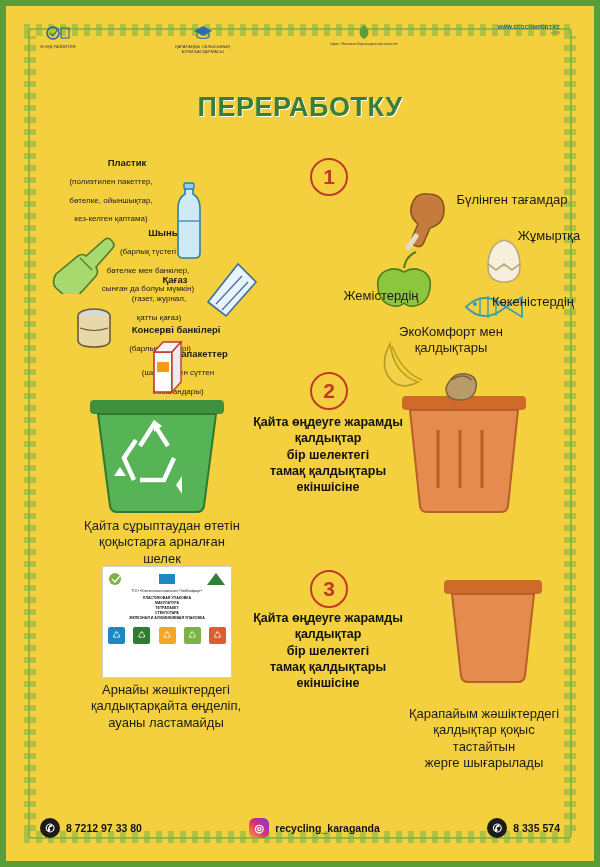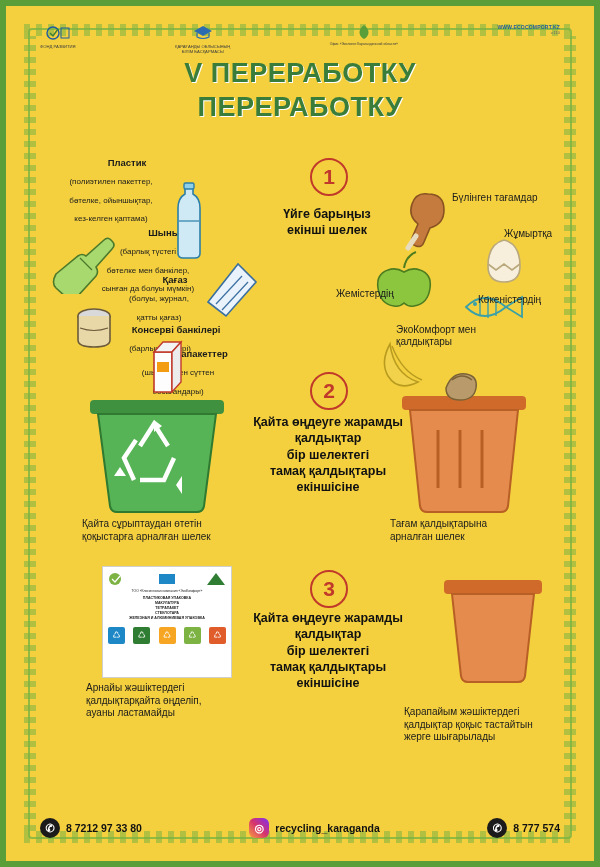--- a/index.html
+++ b/index.html
@@ -75,26 +75,26 @@
     width:34px;height:34px;border-radius:50%;
     border:2.5px solid #c0392b;
     color:#c0392b;font-size:21px;font-weight:bold;
     display:flex;align-items:center;justify-content:center;
   }
   .step-text{
     position:absolute;text-align:center;
     font-size:12.5px;font-weight:bold;color:#111;line-height:1.3;
   }
   .cap{
-    position:absolute;text-align:left;
-    font-size:10px;color:#1b1b1b;line-height:1.25;
-  }
-
-  
-  .food-lbl{position:absolute;font-size:10px;color:#1b1b1b;line-height:1.2;}
+    position:absolute;text-align:center;
+    font-size:13px;color:#1b1b1b;line-height:1.25;
+  }
+
+  
+  .food-lbl{position:absolute;font-size:13px;color:#1b1b1b;text-align:center;line-height:1.2;}
 
   
   .bin{position:absolute;}
   
   .card{
     position:absolute;left:96px;top:560px;width:128px;height:110px;
     background:#ffffff;border:1px solid #cfcfcf;
     font-size:3.6px;color:#222;overflow:hidden;
   }
   .card .c-top{display:flex;gap:3px;padding:4px 4px 2px;align-items:center;justify-content:space-between;}
@@ -157,38 +157,37 @@
           <path d="M10 1 C4 5 4 12 10 15 C16 12 16 5 10 1 Z" fill="#5a9e3a"></path>
         </svg>
         <div style="font-size:3.4px">Офис «Экология Карагандинской области»</div>
       </div>
       <div class="logo-block" style="text-align:right">
         <div class="url">WWW.ECOCOMPORT.KZ</div>
         <div class="ver">v.110</div>
       </div>
     </div>
 
-    <div class="title1">V ПЕРЕРАБОТКУ</div>
     <div class="title2">ПЕРЕРАБОТКУ</div>
 
     <div class="lbl" style="left:30px;top:146px;width:150px;">
       <b>Пластик</b><br>
       <span style="white-space:pre-line">(полиэтилен пакеттер,
 бөтелке, ойыншықтар,
 кез-келген қаптама)</span>
     </div>
     <div class="lbl" style="left:22px;top:216px;width:160px;margin-left:40px;">
       <b>Шыны</b><br>
       <span style="white-space:pre-line">(барлық түстегі
 бөтелке мен банкілер,
 сынған да болуы мүмкін)</span>
     </div>
     <div class="lbl" style="left:98px;top:263px;width:110px;">
       <b>Қағаз</b><br>
-      <span style="white-space:pre-line">(болуы, журнал,
+      <span style="white-space:pre-line">(газет, журнал,
 қатты қағаз)</span>
     </div>
     <div class="lbl" style="left:84px;top:313px;width:140px;">
       <b>Консерві банкілері</b><br>
       <span style="white-space:pre-line">(барлық түрлері)</span>
     </div>
     <div class="lbl" style="left:112px;top:337px;width:120px;">
       <b>Тетрапакеттер</b><br>
       <span style="white-space:pre-line">(шырын мен сүттен
 босағандары)</span>
@@ -280,41 +279,37 @@
     </svg>
 
     <div class="food-lbl" style="left:446px;top:186px;width:120px">Бүлінген тағамдар</div>
     <div class="food-lbl" style="left:498px;top:222px;width:90px">Жұмыртқа</div>
     <div class="food-lbl" style="left:472px;top:288px;width:110px">Көкеністердің</div>
     <div class="food-lbl" style="left:330px;top:282px;width:90px">Жемістердің</div>
     <div class="food-lbl" style="left:390px;top:318px;width:110px;white-space:pre-line">ЭкоКомфорт мен
 қалдықтары</div>
 
     <div class="step" style="left:304px;top:152px;">1</div>
-    <div class="step-text" style="left:236px;top:200px;width:170px;white-space:pre-line">Үйге барыңыз
-екінші шелек</div>
 
     <div class="step" style="left:304px;top:366px;">2</div>
     <div class="step-text" style="left:222px;top:408px;width:200px;white-space:pre-line">Қайта өңдеуге жарамды
 қалдықтар
 бір шелектегі
 тамақ қалдықтары
 екіншісіне</div>
 
     <div class="step" style="left:304px;top:564px;">3</div>
     <div class="step-text" style="left:222px;top:604px;width:200px;white-space:pre-line">Қайта өңдеуге жарамды
 қалдықтар
 бір шелектегі
 тамақ қалдықтары
 екіншісіне</div>
 
     <div class="cap" style="left:76px;top:512px;width:160px;white-space:pre-line">Қайта сұрыптаудан өтетін
 қоқыстарға арналған шелек</div>
-    <div class="cap" style="left:384px;top:512px;width:150px;white-space:pre-line">Тағам қалдықтарына
-арналған шелек</div>
     <div class="cap" style="left:80px;top:676px;width:160px;white-space:pre-line">Арнайы жәшіктердегі
 қалдықтарқайта өңделіп,
 ауаны ластамайды</div>
     <div class="cap" style="left:398px;top:700px;width:160px;white-space:pre-line">Қарапайым жәшіктердегі
 қалдықтар қоқыс тастайтын
 жерге шығарылады</div>
 
     <div class="card">
       <div class="c-top">
         <svg width="22" height="16" viewBox="0 0 22 16">
@@ -353,18 +348,18 @@
       <div class="f-item">
         <span class="circ">✆</span>
         <span>8 7212 97 33 80</span>
       </div>
       <div class="f-item">
         <span class="ig">◎</span>
         <span>recycling_karaganda</span>
       </div>
       <div class="f-item">
         <span class="circ">✆</span>
-        <span>8 777 574</span>
+        <span>8 335 574</span>
       </div>
     </div>
 
   </div>
 </div>
 
 </body></html>

